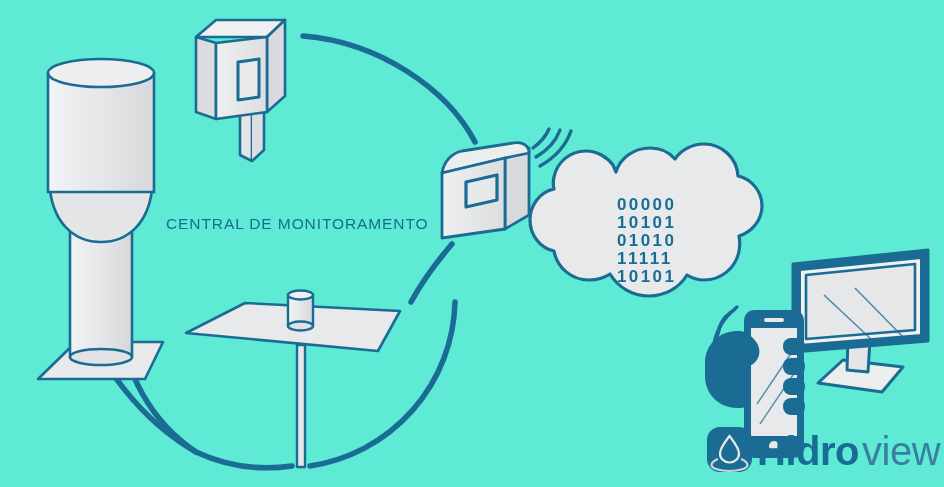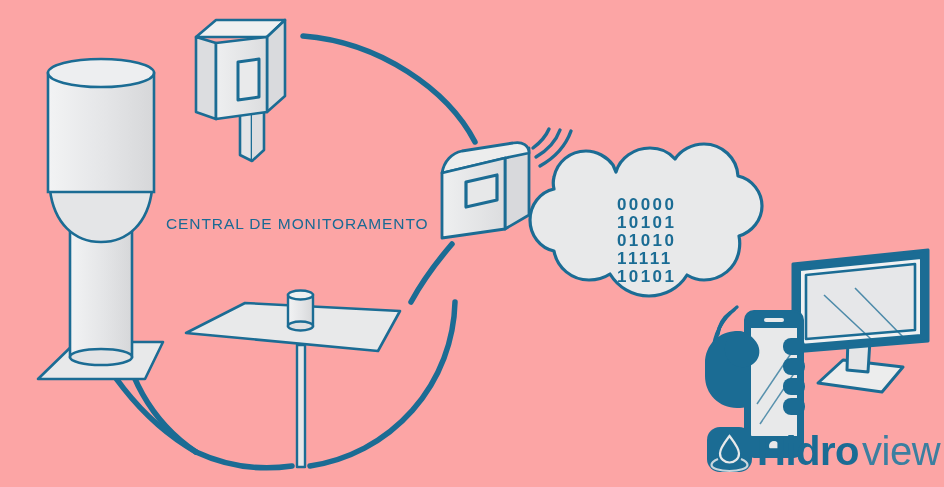--- a/index.html
+++ b/index.html
@@ -4,21 +4,21 @@
 <style>
   html, body {
     margin: 0;
     padding: 0;
     background: #d2d2d2;
   }
   #scene {
     position: relative;
     width: 944px;
     height: 487px;
-    background: #fca5a5;
+    background: #5eead4;
     overflow: hidden;
     font-family: "Liberation Sans", sans-serif;
   }
   #scene svg {
     position: absolute;
     top: 0;
     left: 0;
     width: 944px;
     height: 487px;
   }

